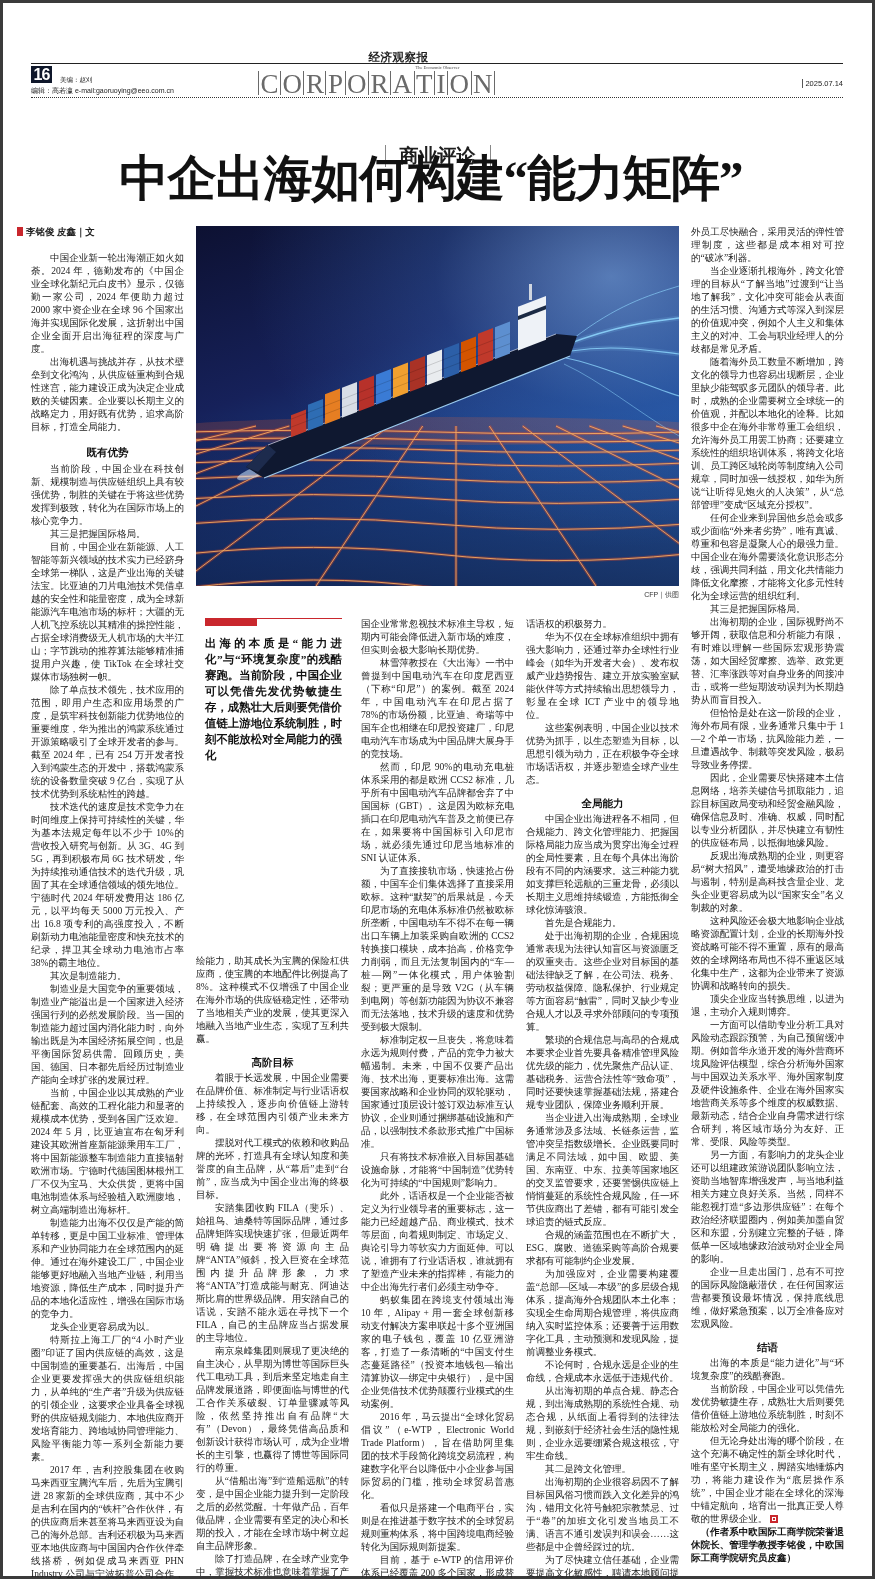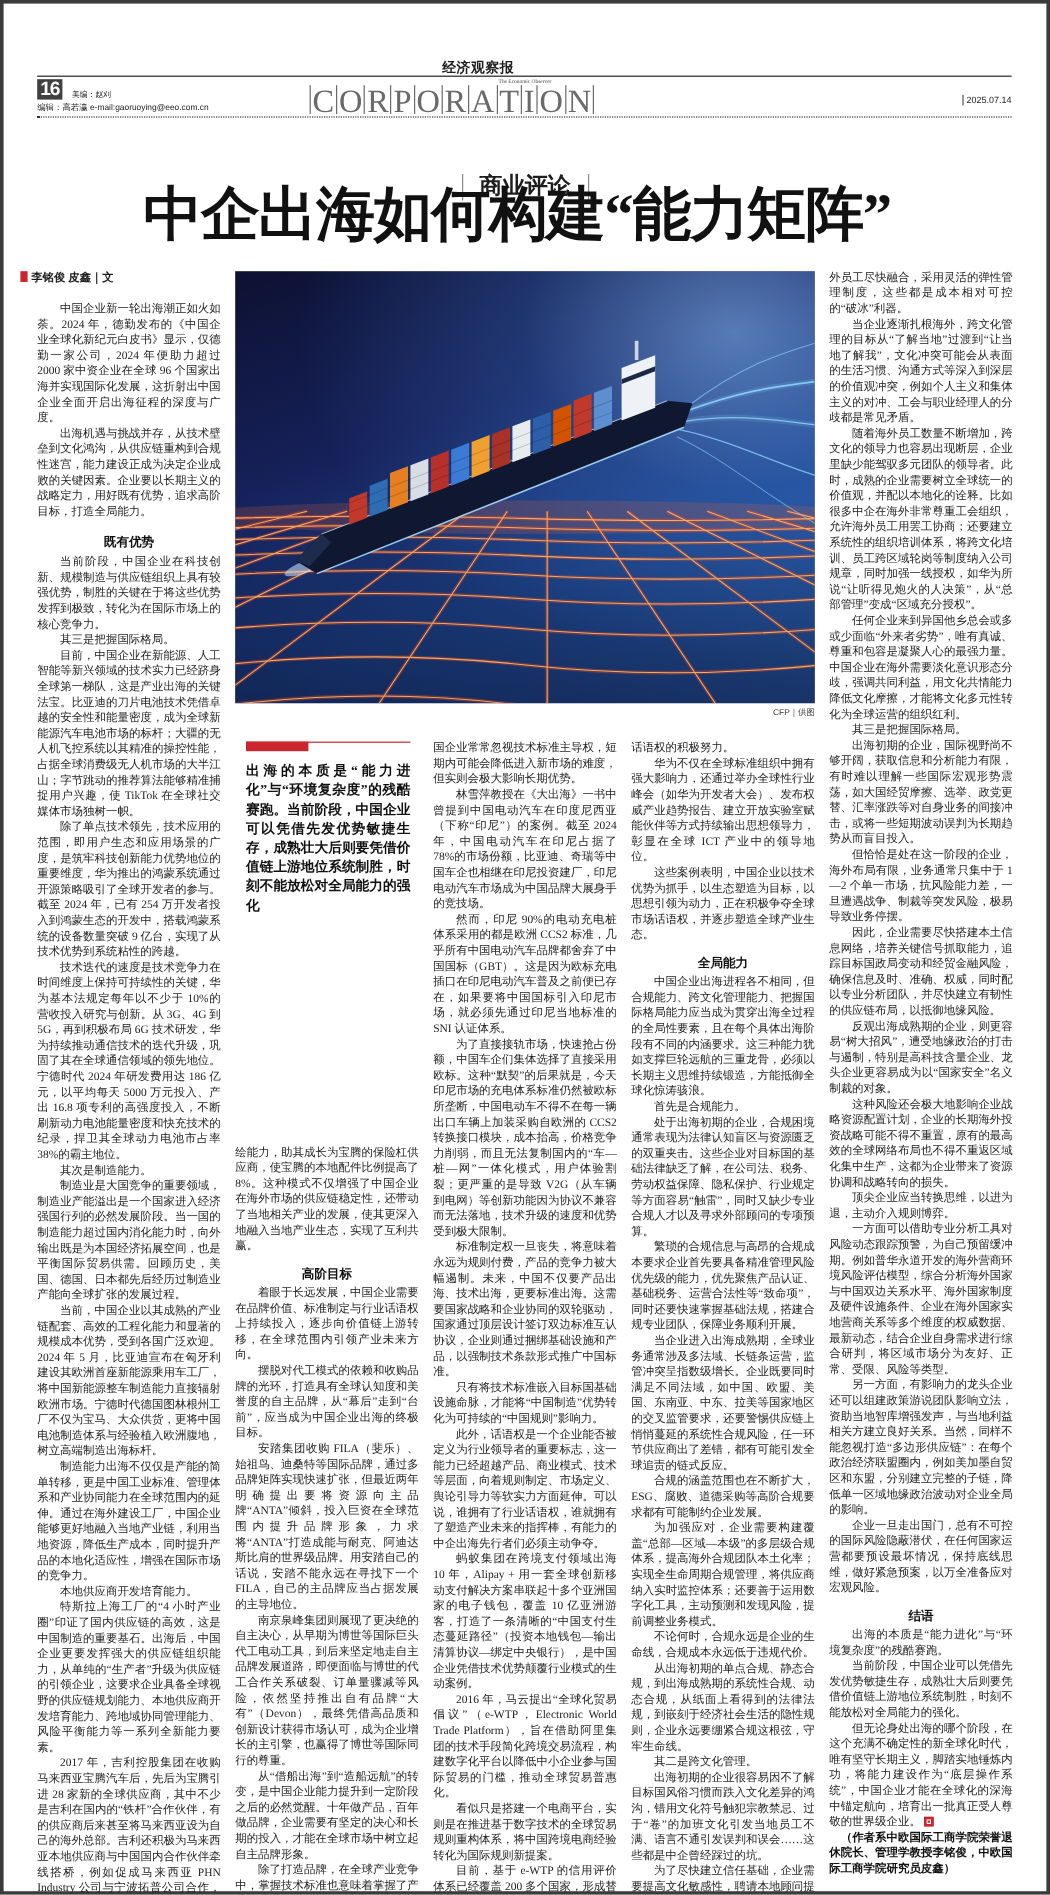--- a/index.html
+++ b/index.html
@@ -10,21 +10,21 @@
   }
   .abs { position: absolute; }
   .frame {
     position: absolute; left: 0; top: 0; width: 875px; height: 1579px;
     box-sizing: border-box; border: 3px solid #3b3b3b; pointer-events: none;
   }
 
   
   #paper-name { left: 0; width: 721px; top: 50px; text-align: center; font-size: 11.5px; line-height: 14px; font-weight: bold; letter-spacing: 0.5px; margin-left: 38px; }
   #top-rule { left: 31px; width: 812px; top: 63px; height: 0; border-top: 1.5px solid #222; }
-  #page-num { left: 31px; top: 66px; width: 21px; height: 17px; background: #404040; color: #fff; font-family: "Liberation Sans", sans-serif; font-weight: bold; font-size: 16px; line-height: 17px; text-align: center; letter-spacing: -1px; }
+  #page-num { left: 31px; top: 66px; width: 21px; height: 17px; background: #0f172a; color: #fff; font-family: "Liberation Sans", sans-serif; font-weight: bold; font-size: 16px; line-height: 17px; text-align: center; letter-spacing: -1px; }
   #art-editor { left: 60px; top: 76px; font-family: "Liberation Sans", sans-serif; font-size: 6.5px; line-height: 8px; color: #222; }
   #editor-line { left: 31px; top: 87px; font-family: "Liberation Sans", sans-serif; font-size: 7px; line-height: 8px; color: #222; }
   #paper-en { left: 0; width: 875px; top: 65px; text-align: center; font-size: 4.5px; line-height: 5px; color: #444; }
   #section-en { left: 0; width: 753px; top: 71px; text-align: center; font-family: "Liberation Serif", serif; font-size: 27px; line-height: 26px; color: #6a6a6a; }
   #section-en .letter { display: inline-block; border-left: 1px solid #6a6a6a; padding: 0 1.5px; height: 24px; line-height: 26px; }
   #section-en .letter:last-child { border-right: 1px solid #6a6a6a; }
   #date { right: 32px; top: 67px; font-family: "Liberation Sans", sans-serif; font-size: 7.5px; line-height: 9px; color: #222; border-left: 1px solid #555; padding-left: 2px; margin-top: 12px; }
   #dotted-rule { left: 31px; width: 812px; top: 97px; height: 0; border-top: 1.5px dotted #333; }
   #section-cn-wrap { left: 0; width: 875px; top: 101px; text-align: center; margin-top: 44px; }
   #section-cn { display: inline-block; font-size: 19px; line-height: 22px; font-weight: bold; padding: 0 14px; border-left: 1px solid #888; border-right: 1px solid #888; }
@@ -187,21 +187,21 @@
     <h3 class=""><span>既有优势</span></h3>
     <p class=""><span>当前阶段，中国企业在科技创新、规模制造与供应链组织上具有较强优势，制胜的关键在于将这些优势发挥到极致，转化为在国际市场上的核心竞争力。</span></p>
     <p class=""><span>其三是把握国际格局。</span></p>
     <p class=""><span>目前，中国企业在新能源、人工智能等新兴领域的技术实力已经跻身全球第一梯队，这是产业出海的关键法宝。比亚迪的刀片电池技术凭借卓越的安全性和能量密度，成为全球新能源汽车电池市场的标杆；大疆的无人机飞控系统以其精准的操控性能，占据全球消费级无人机市场的大半江山；字节跳动的推荐算法能够精准捕捉用户兴趣，使 TikTok 在全球社交媒体市场独树一帜。</span></p>
     <p class=""><span>除了单点技术领先，技术应用的范围，即用户生态和应用场景的广度，是筑牢科技创新能力优势地位的重要维度，华为推出的鸿蒙系统通过开源策略吸引了全球开发者的参与。截至 2024 年，已有 254 万开发者投入到鸿蒙生态的开发中，搭载鸿蒙系统的设备数量突破 9 亿台，实现了从技术优势到系统粘性的跨越。</span></p>
     <p class=""><span>技术迭代的速度是技术竞争力在时间维度上保持可持续性的关键，华为基本法规定每年以不少于 10%的营收投入研究与创新。从 3G、4G 到 5G，再到积极布局 6G 技术研发，华为持续推动通信技术的迭代升级，巩固了其在全球通信领域的领先地位。宁德时代 2024 年研发费用达 186 亿元，以平均每天 5000 万元投入、产出 16.8 项专利的高强度投入，不断刷新动力电池能量密度和快充技术的纪录，捍卫其全球动力电池市占率 38%的霸主地位。</span></p>
     <p class=""><span>其次是制造能力。</span></p>
     <p class=""><span>制造业是大国竞争的重要领域，制造业产能溢出是一个国家进入经济强国行列的必然发展阶段。当一国的制造能力超过国内消化能力时，向外输出既是为本国经济拓展空间，也是平衡国际贸易供需。回顾历史，美国、德国、日本都先后经历过制造业产能向全球扩张的发展过程。</span></p>
     <p class=""><span>当前，中国企业以其成熟的产业链配套、高效的工程化能力和显著的规模成本优势，受到各国广泛欢迎。2024 年 5 月，比亚迪宣布在匈牙利建设其欧洲首座新能源乘用车工厂，将中国新能源整车制造能力直接辐射欧洲市场。宁德时代德国图林根州工厂不仅为宝马、大众供货，更将中国电池制造体系与经验植入欧洲腹地，树立高端制造出海标杆。</span></p>
     <p class=""><span>制造能力出海不仅仅是产能的简单转移，更是中国工业标准、管理体系和产业协同能力在全球范围内的延伸。通过在海外建设工厂，中国企业能够更好地融入当地产业链，利用当地资源，降低生产成本，同时提升产品的本地化适应性，增强在国际市场的竞争力。</span></p>
-    <p class=""><span>本地供应商开发培育能力。</span></p>
+    <p class=""><span>龙头企业更容易成为以。</span></p>
     <p class=""><span>特斯拉上海工厂的“4 小时产业圈”印证了国内供应链的高效，这是中国制造的重要基石。出海后，中国企业更要发挥强大的供应链组织能力，从单纯的“生产者”升级为供应链的引领企业，这要求企业具备全球视野的供应链规划能力、本地供应商开发培育能力、跨地域协同管理能力、风险平衡能力等一系列全新能力要素。</span></p>
     <p class="tail"><span>2017 年，吉利控股集团在收购马来西亚宝腾汽车后，先后为宝腾引进 28 家新的全球供应商，其中不少是吉利在国内的“铁杆”合作伙伴，有的供应商后来甚至将马来西亚设为自己的海外总部。吉利还积极为马来西亚本地供应商与中国国内合作伙伴牵线搭桥，例如促成马来西亚 PHN Industry 公司与宁波拓普公司合作，提高注塑和自动喷</span></p>
   </div>
 <div id="col2" class="col">
     <p class="cont"><span>绘能力，助其成长为宝腾的保险杠供应商，使宝腾的本地配件比例提高了 8%。这种模式不仅增强了中国企业在海外市场的供应链稳定性，还带动了当地相关产业的发展，使其更深入地融入当地产业生态，实现了互利共赢。</span></p>
     <h3 class=""><span>高阶目标</span></h3>
     <p class=""><span>着眼于长远发展，中国企业需要在品牌价值、标准制定与行业话语权上持续投入，逐步向价值链上游转移，在全球范围内引领产业未来方向。</span></p>
     <p class=""><span>摆脱对代工模式的依赖和收购品牌的光环，打造具有全球认知度和美誉度的自主品牌，从“幕后”走到“台前”，应当成为中国企业出海的终极目标。</span></p>
     <p class=""><span>安踏集团收购 FILA（斐乐）、始祖鸟、迪桑特等国际品牌，通过多品牌矩阵实现快速扩张，但最近两年明确提出要将资源向主品牌“ANTA”倾斜，投入巨资在全球范围内提升品牌形象，力求将“ANTA”打造成能与耐克、阿迪达斯比肩的世界级品牌。用安踏自己的话说，安踏不能永远在寻找下一个 FILA，自己的主品牌应当占据发展的主导地位。</span></p>
     <p class=""><span>南京泉峰集团则展现了更决绝的自主决心，从早期为博世等国际巨头代工电动工具，到后来坚定地走自主品牌发展道路，即便面临与博世的代工合作关系破裂、订单量骤减等风险，依然坚持推出自有品牌“大有”（Devon），最终凭借高品质和创新设计获得市场认可，成为企业增长的主引擎，也赢得了博世等国际同行的尊重。</span></p>

